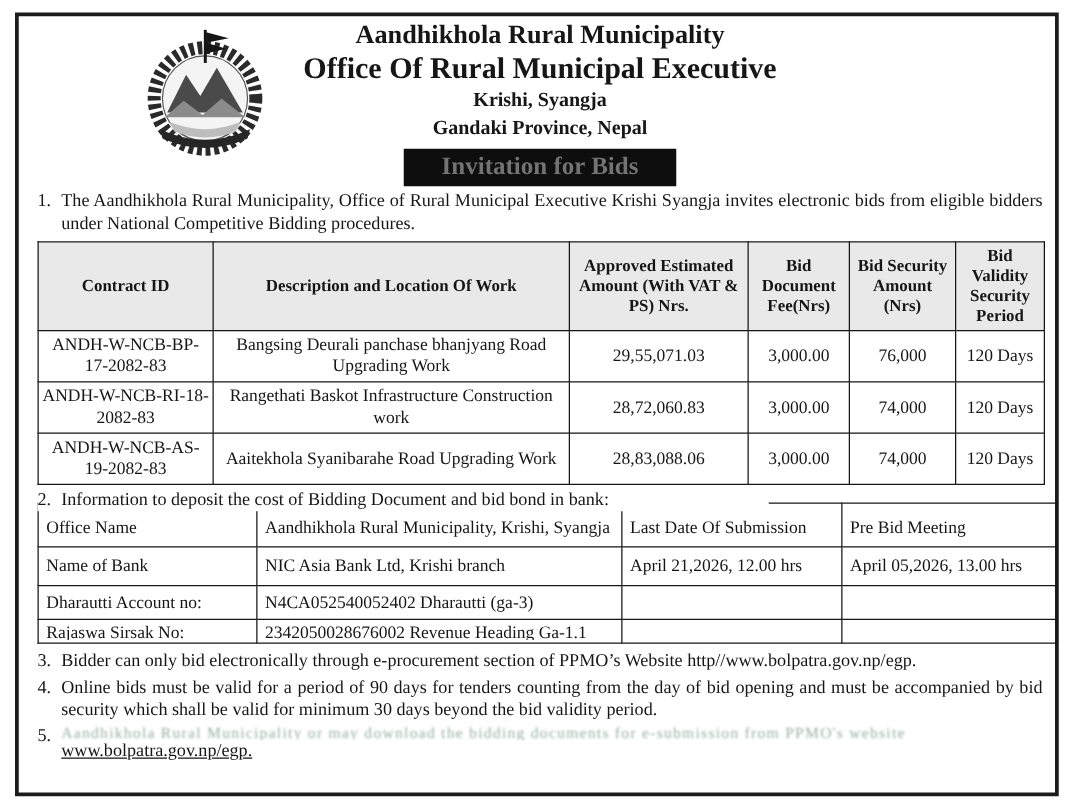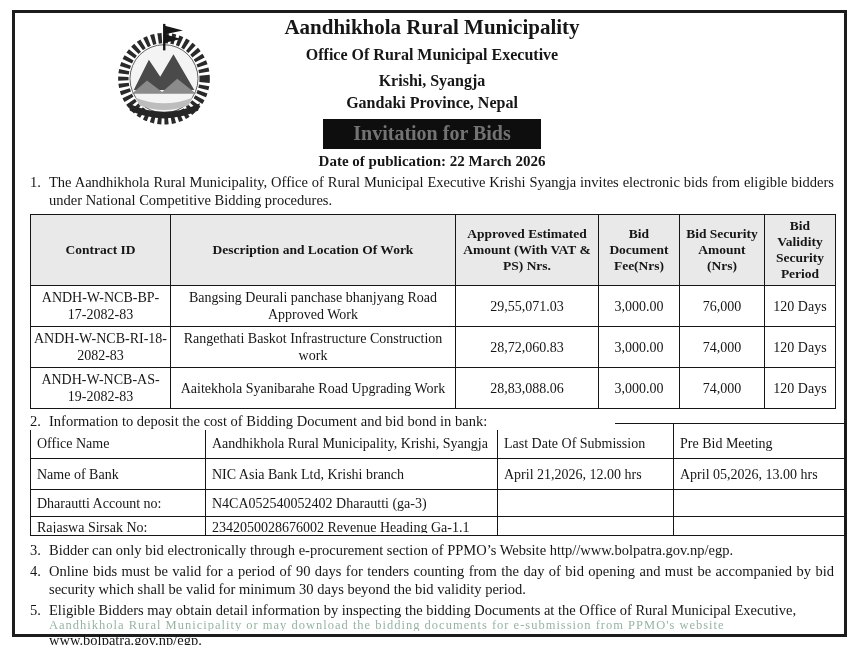--- a/index.html
+++ b/index.html
@@ -6,21 +6,21 @@
   .page{
     position:relative;width:859px;height:645px;background:#ffffff;
     font-family:"Liberation Serif","DejaVu Serif",serif;color:#161616;overflow:hidden;
   }
   .frame{position:absolute;left:12px;top:10px;right:12px;bottom:8px;border:3px solid #1c1c1c;pointer-events:none;}
   .content{position:absolute;left:30px;right:25px;top:14px;}
   
   .logo{position:absolute;left:75px;top:8px;width:118px;height:104px;}
   .titles{text-align:center;}
   .t1{font-size:21px;font-weight:bold;line-height:26px;margin:0;}
-  .t2{font-size:16px;font-weight:bold;line-height:30px;margin:0;}
+  .t2{font-size:24px;font-weight:bold;line-height:30px;margin:0;}
   .t3{font-size:16px;font-weight:bold;line-height:22px;margin:0;}
   .banner-wrap{text-align:center;margin-top:5px;}
   .banner{display:inline-block;background:#0e0e0e;color:#737373;font-size:20px;font-weight:bold;
     line-height:26px;padding:1px 30px 3px 30px;}
   .pubdate{text-align:center;font-size:15px;font-weight:bold;line-height:18px;margin-top:3px;}
   
   .clause{display:flex;font-size:14.5px;line-height:18px;margin-top:3px;}
   .clause .no{flex:0 0 19px;}
   .clause .txt{flex:1;text-align:justify;}
   
@@ -74,21 +74,20 @@
     <div class="titles">
       <div class="t1">Aandhikhola Rural Municipality</div>
       <div class="t2">Office Of Rural Municipal Executive</div>
       <div class="t3">Krishi, Syangja</div>
       <div class="t3">Gandaki Province, Nepal</div>
     </div>
 
     <div class="banner-wrap">
       <span class="banner">Invitation for Bids</span>
     </div>
-    <div class="pubdate">Date of publication: 22 March 2026</div>
 
     <div class="clause">
       <span class="no">1.</span>
       <span class="txt">The Aandhikhola  Rural Municipality, Office of Rural Municipal Executive Krishi Syangja invites electronic bids from eligible bidders under National Competitive Bidding  procedures.</span>
     </div>
 
     <table class="bid-table">
       <colgroup>
         <col style="width:140px">
           <col style="width:285px">
@@ -103,21 +102,21 @@
           <th>Description and Location Of Work</th>
           <th>Approved Estimated Amount  (With VAT &amp; PS) Nrs.</th>
           <th>Bid Document Fee(Nrs)</th>
           <th>Bid Security Amount (Nrs)</th>
           <th>Bid Validity Security Period</th>
         </tr>
       </thead>
       <tbody>
         <tr>
           <td>ANDH-W-NCB-BP-17-2082-83</td>
-          <td>Bangsing Deurali panchase bhanjyang Road Approved Work</td>
+          <td>Bangsing Deurali panchase bhanjyang Road Upgrading Work</td>
           <td>29,55,071.03</td>
           <td>3,000.00</td>
           <td>76,000</td>
           <td>120 Days</td>
         </tr>
         <tr>
           <td>ANDH-W-NCB-RI-18-2082-83</td>
           <td>Rangethati Baskot Infrastructure Construction work</td>
           <td>28,72,060.83</td>
           <td>3,000.00</td>
@@ -187,21 +186,20 @@
       </div>
 
       <div class="clause">
         <span class="no">4.</span>
         <span class="txt">Online bids must be valid for a period of 90 days  for tenders counting from the day of bid opening and must be accompanied by bid security which shall be valid for minimum 30 days beyond the bid validity period.</span>
       </div>
 
       <div class="clause">
         <span class="no">5.</span>
         <span class="txt">
-          <span>Eligible Bidders may obtain detail information by inspecting the bidding Documents at the Office of Rural Municipal Executive,</span>
           <span class="faded">Aandhikhola Rural Municipality or may download the bidding documents for e-submission from PPMO's website</span>
           <a class="doclink">www.bolpatra.gov.np/egp.</a>
         </span>
       </div>
     </div>
 
   </div>
 </div>
 
 </body></html>

